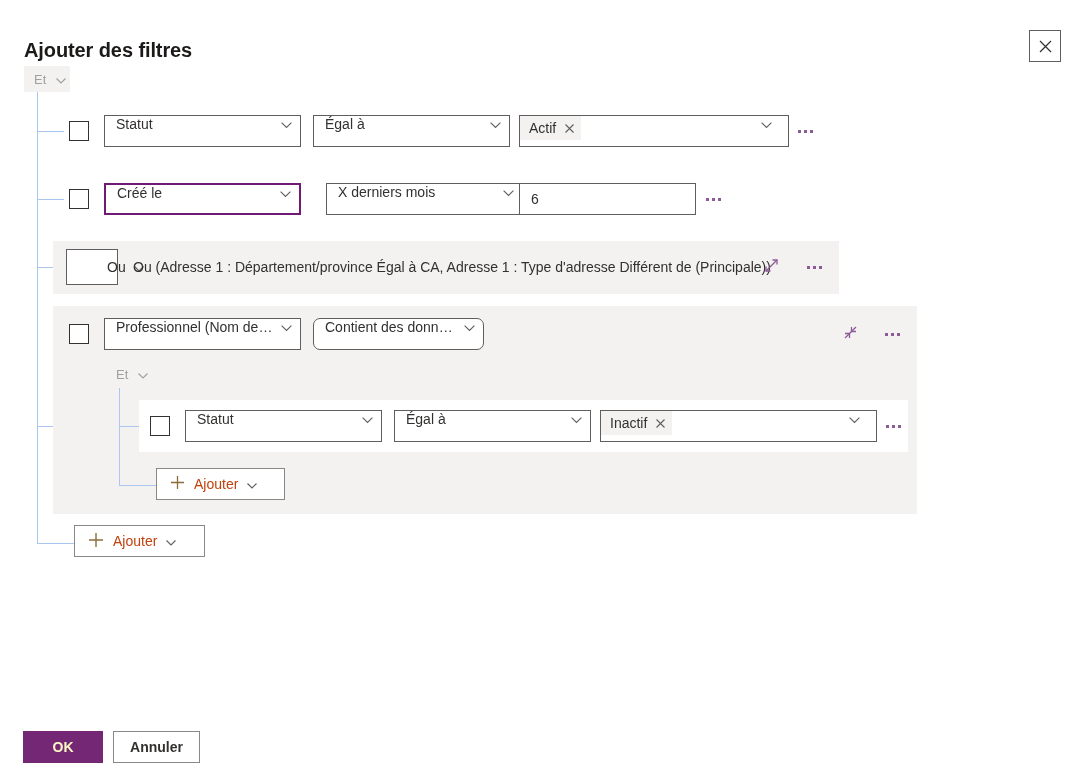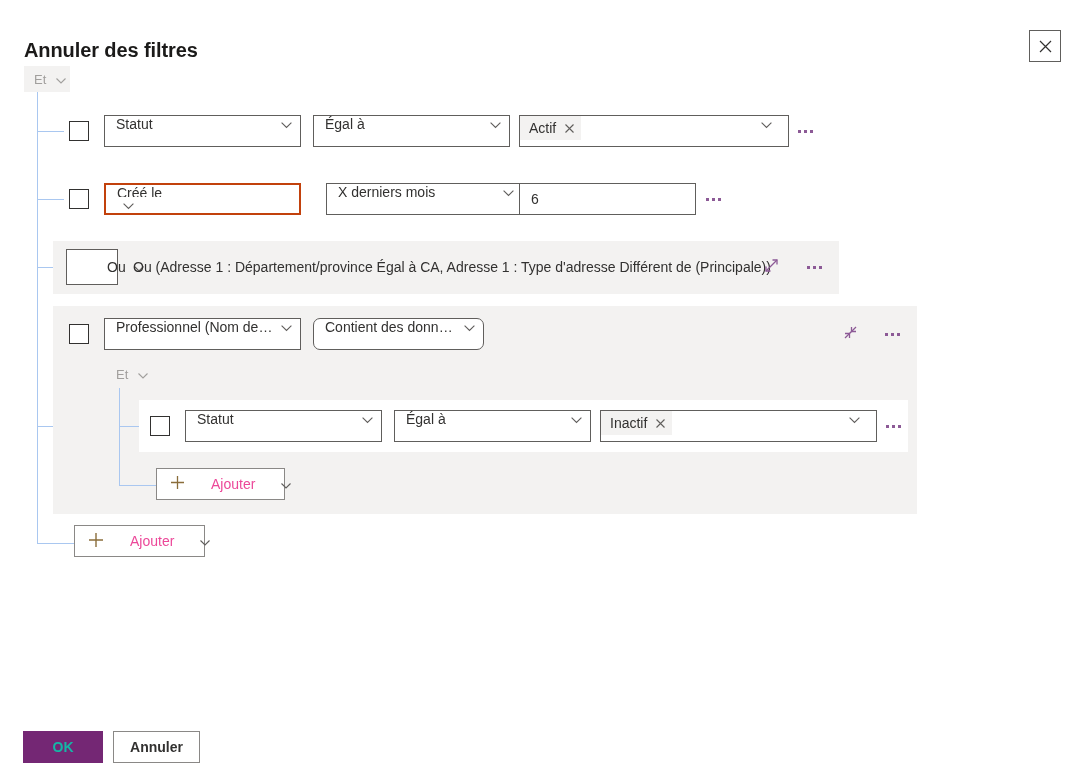--- a/index.html
+++ b/index.html
@@ -115,21 +115,21 @@
     box-sizing: border-box;
     display: flex;
     align-items: flex-start;
     padding: 0 8px 0 11px;
     font-size: 14px;
     color: #323130;
     cursor: pointer;
     overflow: hidden;
     white-space: nowrap;
   }
-  .dd.focused { border: 2px solid #c2410c; flex-direction: column; }
+  .dd.focused { border: 2px solid #701a75; }
   .dd .dd-text {
     flex: 1 1 auto;
     overflow: hidden;
     text-overflow: ellipsis;
     white-space: nowrap;
   }
   .dd .chev { flex: 0 0 auto; margin-left: 6px; }
 
   
   .txt {
@@ -202,36 +202,36 @@
 
   
   .add-btn {
     position: absolute;
     height: 32px;
     border: 1px solid #8a8886;
     background: #ffffff;
     box-sizing: border-box;
     display: flex;
     align-items: center;
-    gap: 26px;
+    gap: 9px;
     padding: 0 13px;
     font-size: 14px;
-    color: #ec4899;
+    color: #c2410c;
     cursor: pointer;
     white-space: nowrap;
   }
   .add-btn .plus { color: #8a6d3b; display:block; }
 
   
   .btn-primary {
     position: absolute;
     width: 80px;
     height: 32px;
     background: #742774;
-    color: #14b8a6;
+    color: #fef9c3;
     border: 1px solid #742774;
     font-size: 14px;
     font-weight: 600;
     font-family: "Liberation Sans", sans-serif;
     display: flex;
     align-items: center;
     justify-content: center;
     cursor: pointer;
     box-sizing: border-box;
   }
@@ -248,21 +248,21 @@
     display: flex;
     align-items: center;
     justify-content: center;
     cursor: pointer;
     box-sizing: border-box;
   }
 </style>
 </head>
 <body>
 
-<div class="page-title">Annuler des filtres</div>
+<div class="page-title">Ajouter des filtres</div>
 
 <div class="close-btn">
   <span>
     <svg width="13" height="13" viewBox="0 0 13 13">
       <path d="M1 1 L12 12 M12 1 L1 12" stroke="#323130" stroke-width="1.2" fill="none"></path>
     </svg>
   </span>
 </div>
 
 <div class="tree-line v-line" style="left:37px; top:92px; height:452px;"></div>

